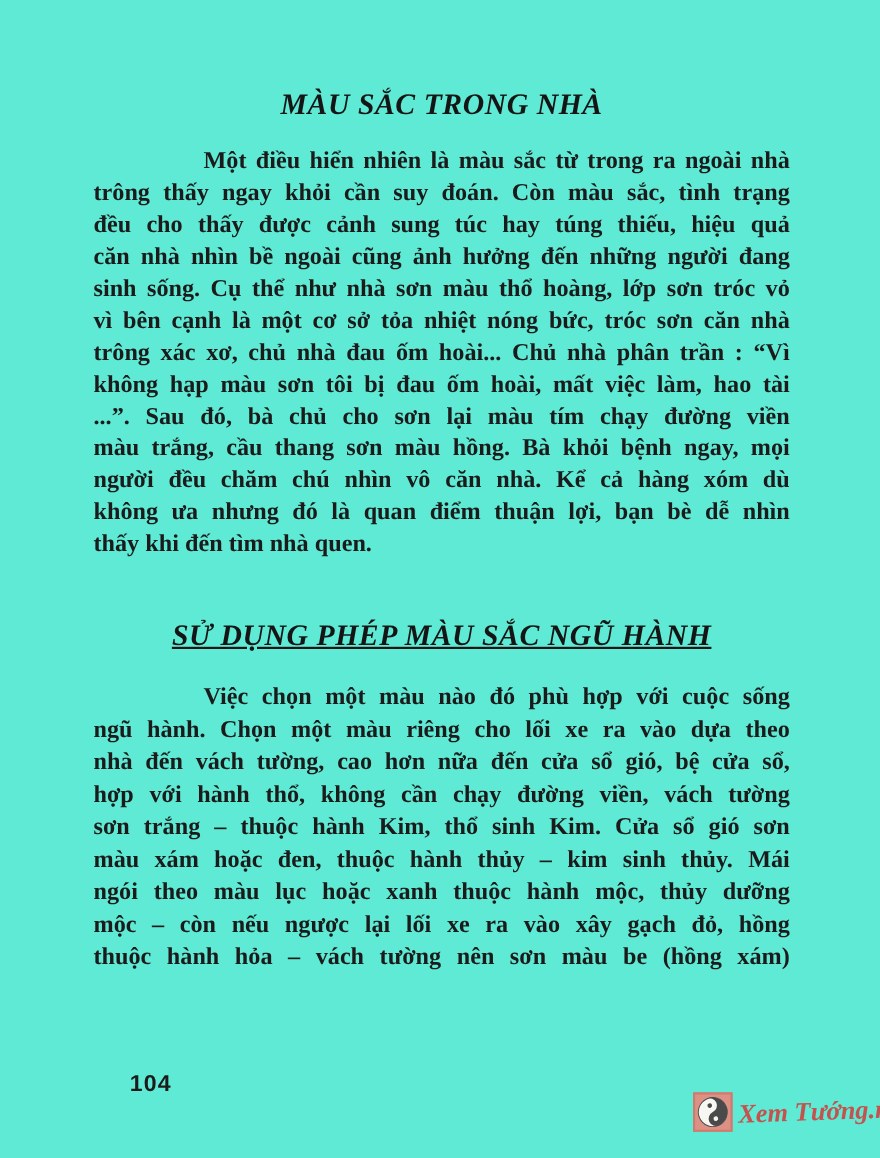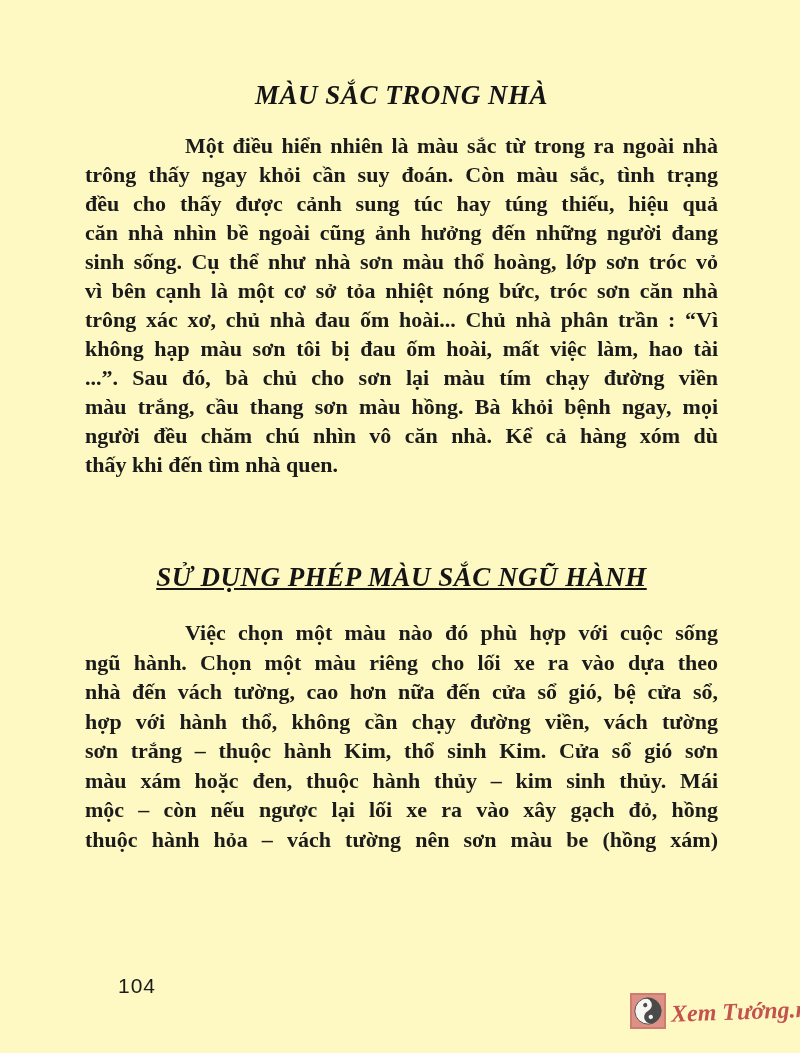--- a/index.html
+++ b/index.html
@@ -6,21 +6,21 @@
   html, body { background: #ffffff; }
   body {
     width: 800px; height: 1053px;
     font-family: "Liberation Serif", "DejaVu Serif", serif;
     position: relative;
     overflow: hidden;
   }
   .scan-page {
     position: absolute;
     width: 800px; height: 1053px;
-    background: #fef9c3;
+    background: #5eead4;
     color: #1b1b1b;
   }
   .section-title {
     position: absolute;
     left: 85px; width: 633px;
     text-align: center;
     font-weight: bold;
     font-style: italic;
     font-size: 27px;
     letter-spacing: 0.5px;
@@ -43,21 +43,21 @@
     white-space: normal;
     font-weight: bold;
   }
   .para .line:first-child { text-indent: 100px; }
   .para.last-left .line:last-child { text-align-last: left; }
   .page-number {
     position: absolute;
     left: 118px; top: 974px;
     font-family: "Liberation Sans", "DejaVu Sans", sans-serif;
     font-size: 21px;
-    font-weight: 400;
+    font-weight: 700;
     letter-spacing: 1px;
     color: #1b1b1b;
   }
   .watermark {
     position: absolute;
     left: 630px; top: 993px;
     display: flex;
     align-items: center;
     gap: 5px;
   }
@@ -93,32 +93,34 @@
       <div class="line">trông thấy ngay khỏi cần suy đoán. Còn màu sắc, tình trạng</div>
       <div class="line">đều cho thấy được cảnh sung túc hay túng thiếu, hiệu quả</div>
       <div class="line">căn nhà nhìn bề ngoài cũng ảnh hưởng đến những người đang</div>
       <div class="line">sinh sống. Cụ thể như nhà sơn màu thổ hoàng, lớp sơn tróc vỏ</div>
       <div class="line">vì bên cạnh là một cơ sở tỏa nhiệt nóng bức, tróc sơn căn nhà</div>
       <div class="line">trông xác xơ, chủ nhà đau ốm hoài... Chủ nhà phân trần : “Vì</div>
       <div class="line">không hạp màu sơn tôi bị đau ốm hoài, mất việc làm, hao tài</div>
       <div class="line">...”. Sau đó, bà chủ cho sơn lại màu tím chạy đường viền</div>
       <div class="line">màu trắng, cầu thang sơn màu hồng. Bà khỏi bệnh ngay, mọi</div>
       <div class="line">người đều chăm chú nhìn vô căn nhà. Kể cả hàng xóm dù</div>
+      <div class="line">không ưa nhưng đó là quan điểm thuận lợi, bạn bè dễ nhìn</div>
       <div class="line">thấy khi đến tìm nhà quen.</div>
     </div>
 
   <h2 class="section-title title-2">SỬ DỤNG PHÉP MÀU SẮC NGŨ HÀNH</h2>
 
   <div class="para para-2">
       <div class="line">Việc chọn một màu nào đó phù hợp với cuộc sống</div>
       <div class="line">ngũ hành. Chọn một màu riêng cho lối xe ra vào dựa theo</div>
       <div class="line">nhà đến vách tường, cao hơn nữa đến cửa sổ gió, bệ cửa sổ,</div>
       <div class="line">hợp với hành thổ, không cần chạy đường viền, vách tường</div>
       <div class="line">sơn trắng – thuộc hành Kim, thổ sinh Kim. Cửa sổ gió sơn</div>
       <div class="line">màu xám hoặc đen, thuộc hành thủy – kim sinh thủy. Mái</div>
+      <div class="line">ngói theo màu lục hoặc xanh thuộc hành mộc, thủy dưỡng</div>
       <div class="line">mộc – còn nếu ngược lại lối xe ra vào xây gạch đỏ, hồng</div>
       <div class="line">thuộc hành hỏa – vách tường nên sơn màu be (hồng xám)</div>
     </div>
 
   <div class="page-number">104</div>
 
   <div class="watermark">
     <span class="wm-icon-box">
       <svg width="28" height="28" viewBox="0 0 100 100" aria-hidden="true">
         <circle cx="50" cy="50" r="47" fill="#f7f6f2" stroke="#4a4a4a" stroke-width="3"></circle>

